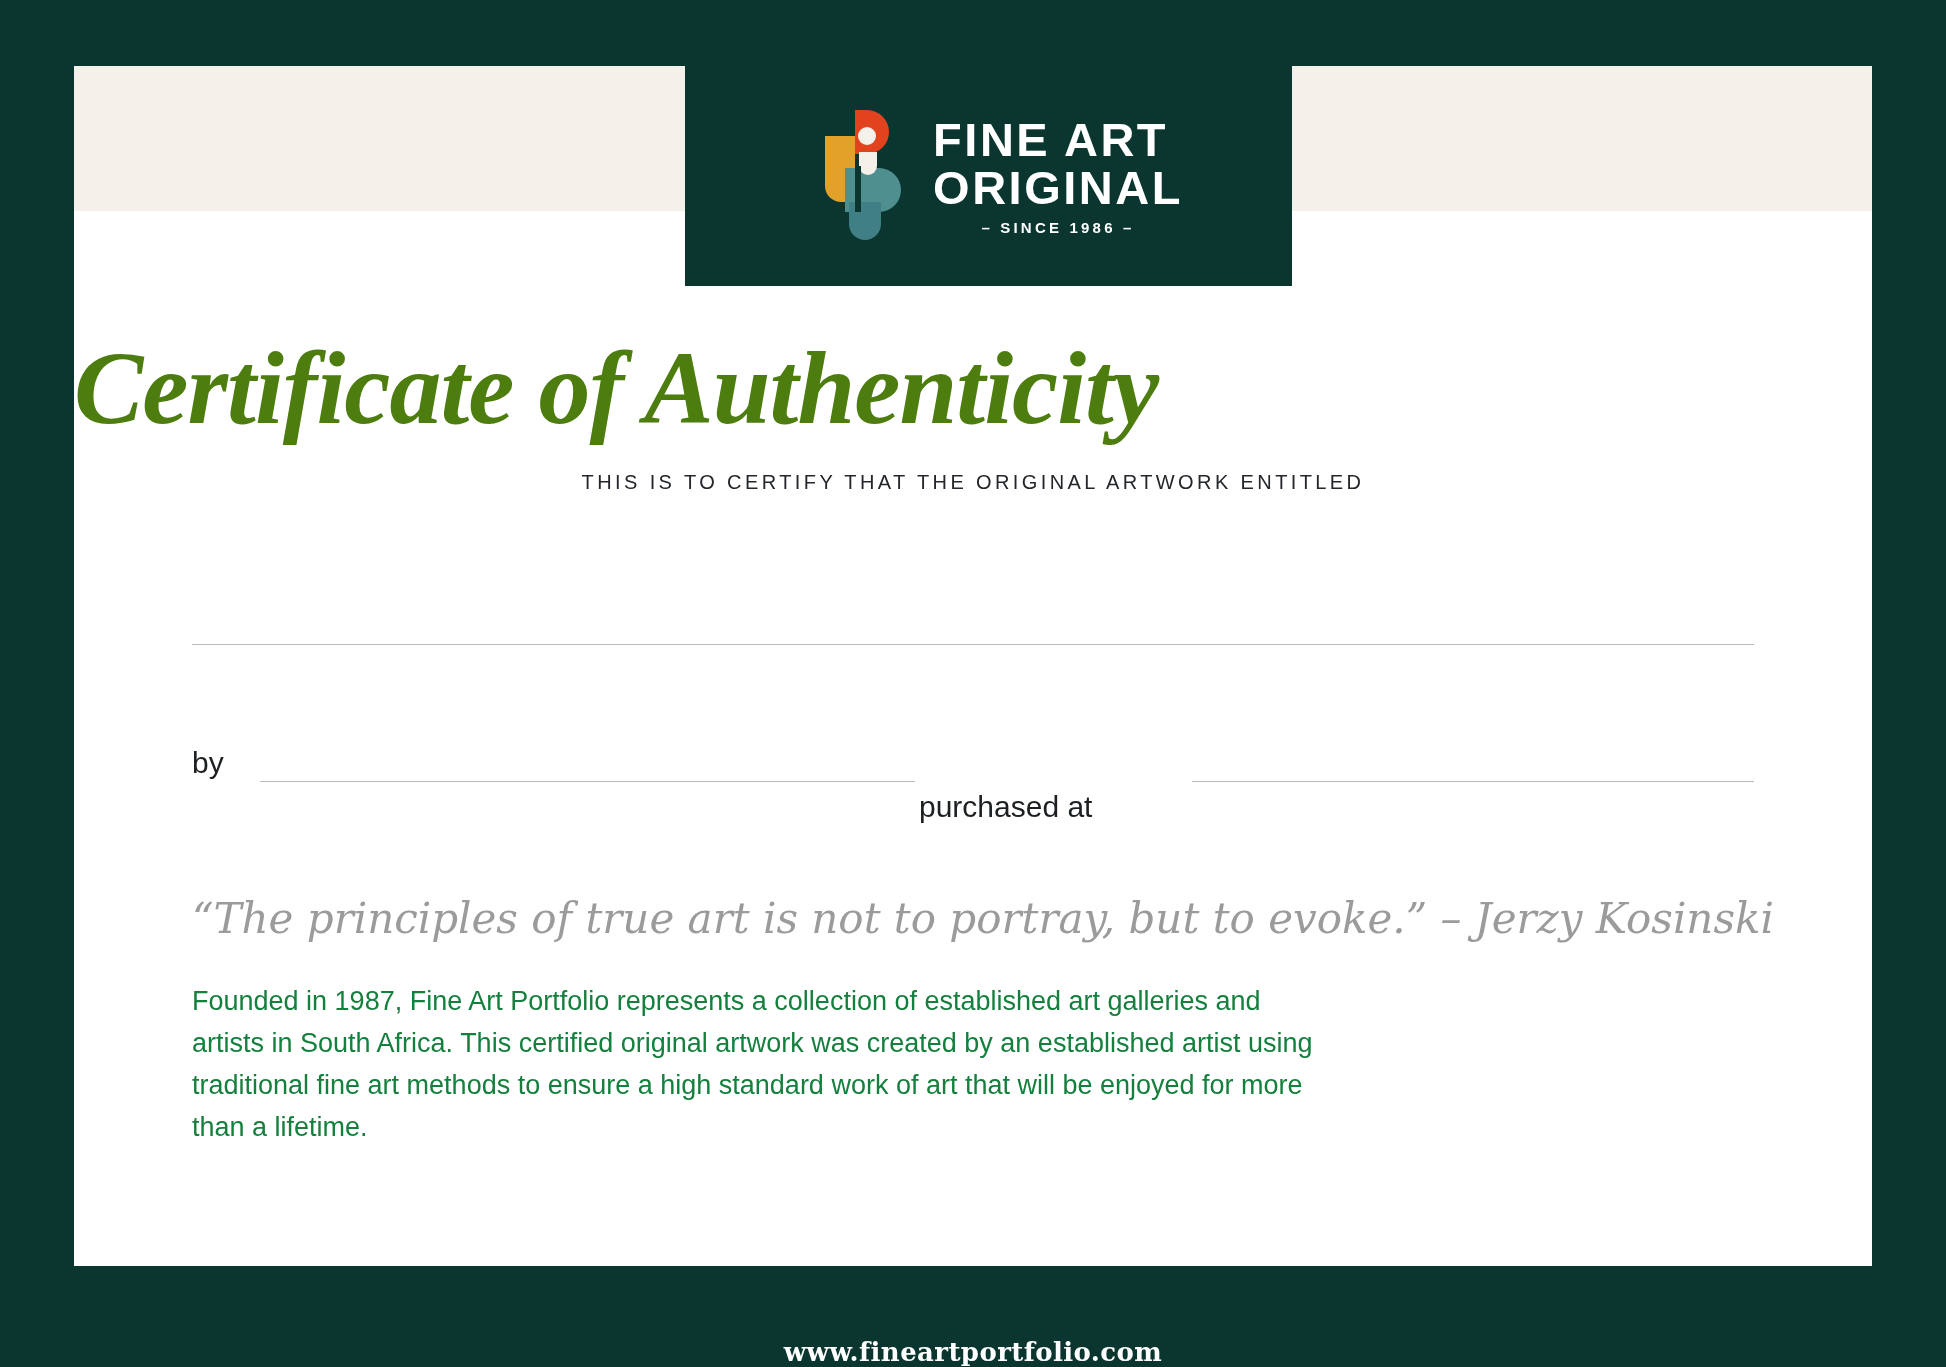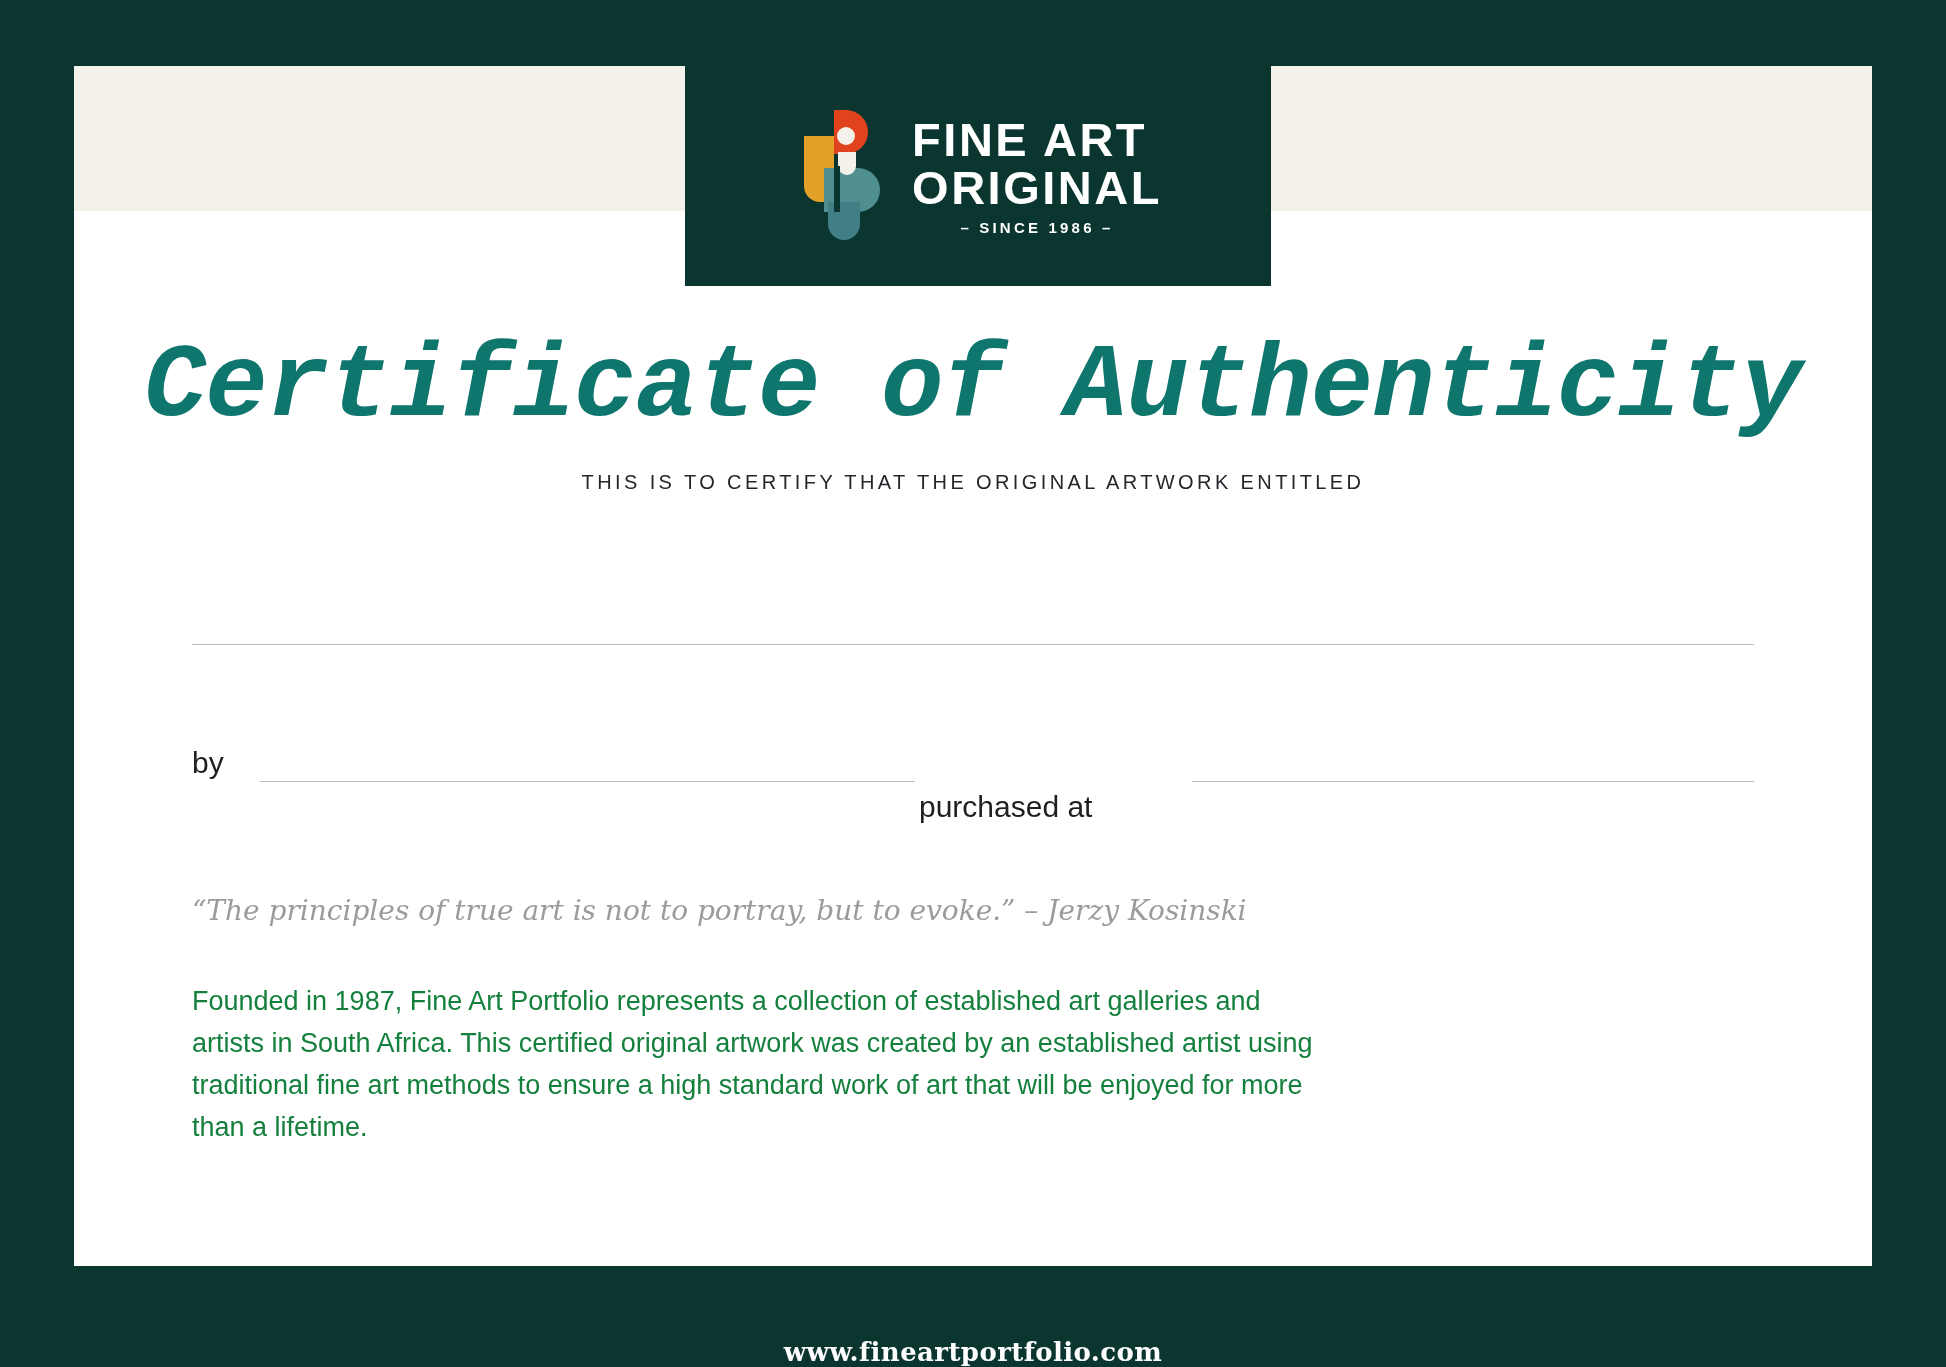--- a/index.html
+++ b/index.html
@@ -47,20 +47,21 @@
     position: absolute;
     left: 611px;
     top: 0;
     width: 586px;
     height: 220px;
     background: #0b3630;
     display: flex;
     align-items: center;
     justify-content: center;
     gap: 22px;
+    padding-left: 21px;
   }
 
   .logo-mark {
     position: relative;
     width: 96px;
     height: 140px;
     flex: 0 0 auto;
   }
 
   .logo-text {
@@ -85,27 +86,27 @@
     color: #ffffff;
     align-self: center;
   }
 
   
   .title {
     position: absolute;
     top: 262px;
     left: 0;
     width: 100%;
-    text-align: center;
-    font-family: Liberation Mono, monospace;
+    text-align: left;
+    font-family: Liberation Serif, serif;
     font-style: italic;
     font-weight: bold;
     font-size: 104px;
     letter-spacing: -1px;
-    color: #0f766e;
+    color: #4d7c0f;
     white-space: nowrap;
   }
 
   .subtitle {
     position: absolute;
     top: 405px;
     left: 0;
     width: 100%;
     text-align: center;
     font-size: 20px;
@@ -158,21 +159,21 @@
   }
 
   
   .quote {
     position: absolute;
     left: 118px;
     top: 828px;
     width: 1500px;
     font-family: "DejaVu Serif", "Liberation Serif", serif;
     font-style: italic;
-    font-size: 28px;
+    font-size: 42px;
     color: #9b9b9b;
     white-space: nowrap;
   }
 
   
   .body-text {
     position: absolute;
     left: 118px;
     top: 915px;
     width: 1135px;

